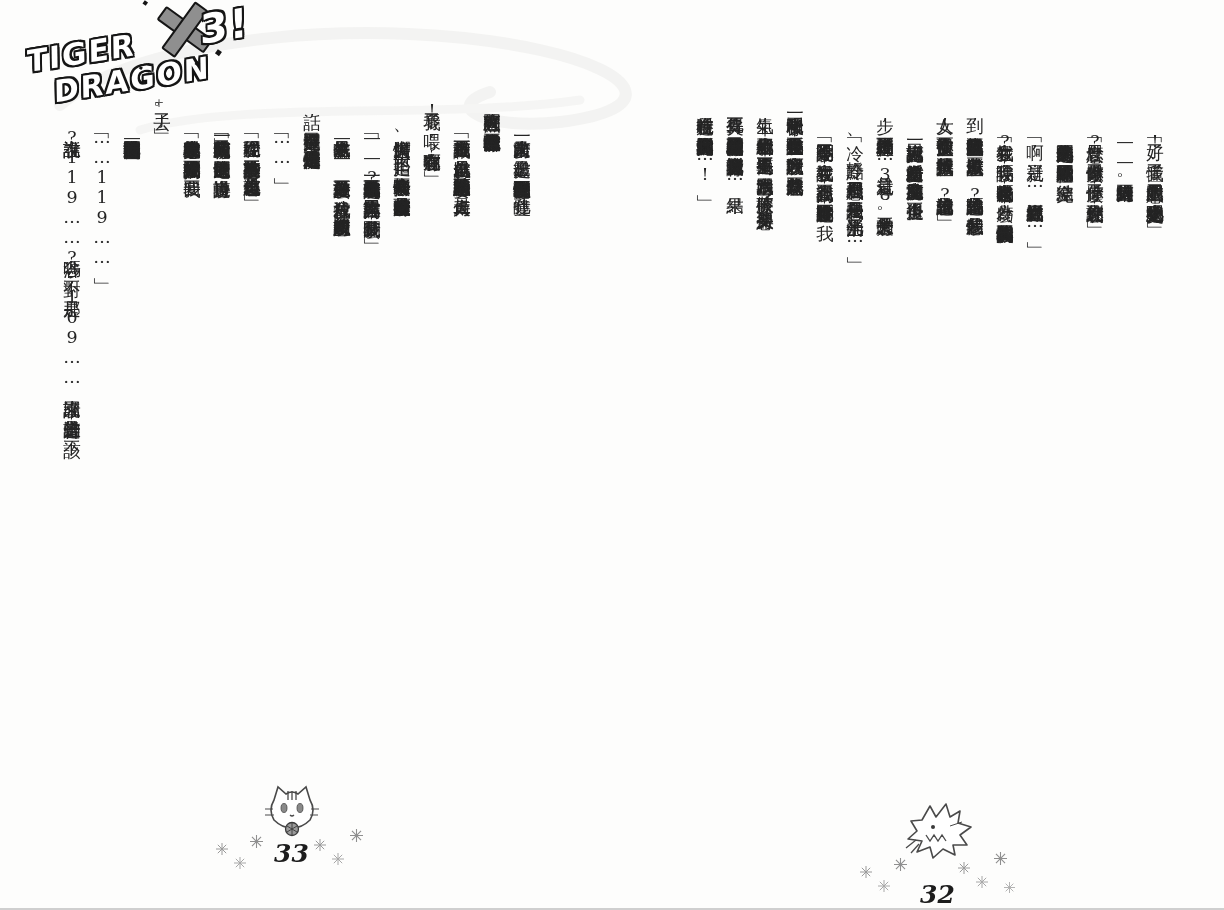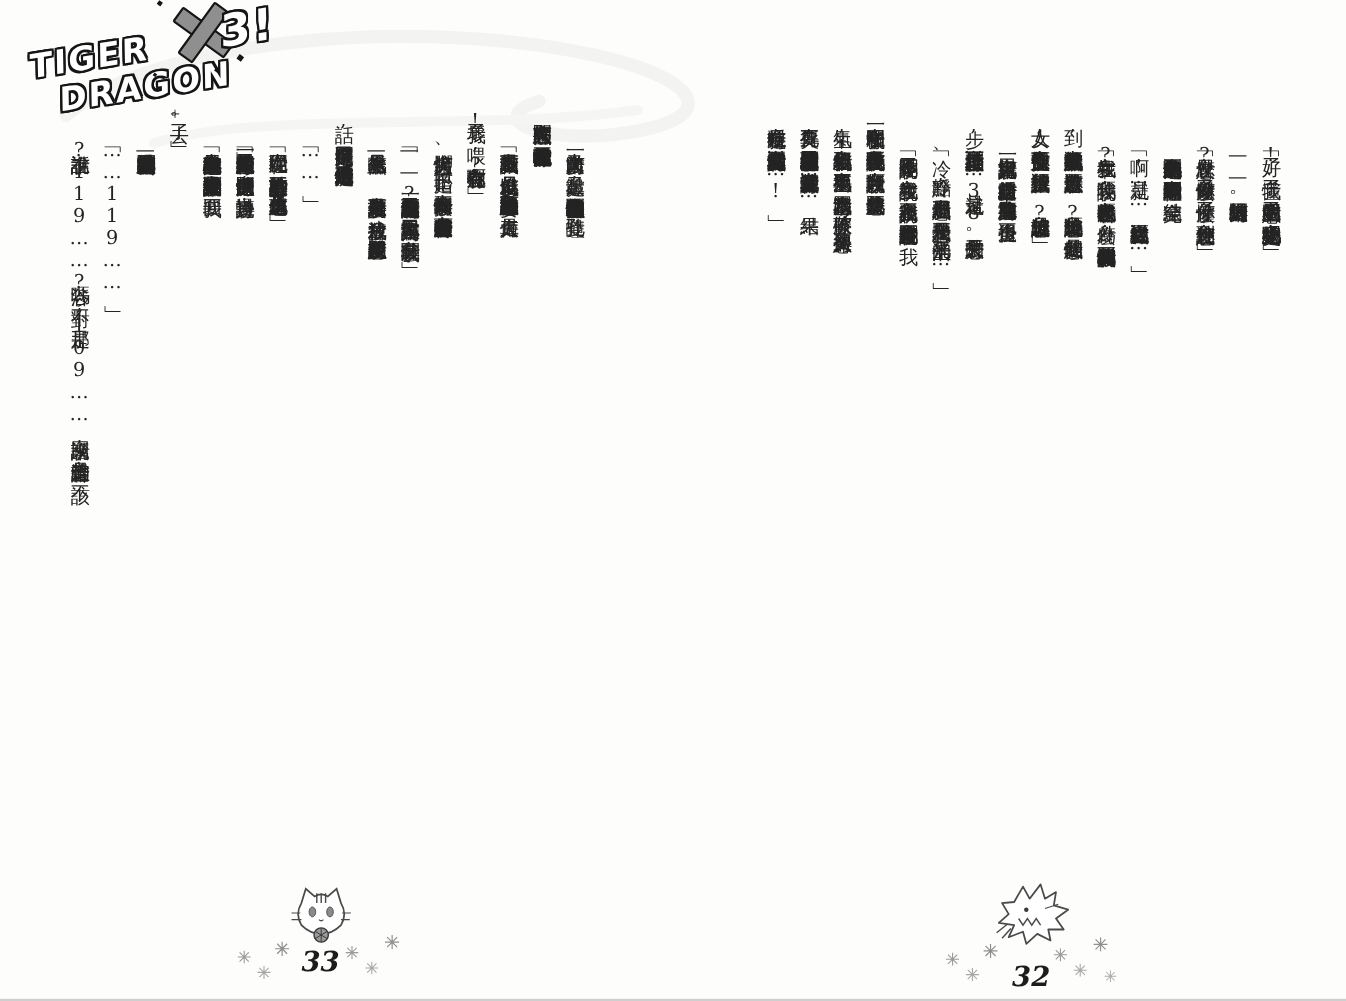--- a/index.html
+++ b/index.html
@@ -57,31 +57,31 @@
   .vtext p {
     margin:0; padding:0; line-height:30px;
     white-space:nowrap; letter-spacing:0;
   }
   .vtext p.ps { padding-top:27px; }
   #pageR-text { left:688px; top:104px; width:482px; height:702px; }
   #pageL-text { left:55px;  top:100px; width:482px; height:706px; }
 
   
   .footer { position:absolute; width:170px; height:105px; z-index:1; }
-  #footerL { left:208px; top:798px; }
+  #footerL { left:208px; top:777px; }
   #footerR { left:852px; top:800px; }
   .doodle { position:absolute; }
   #footerL .doodle { left:55px; top:6px; }
   #footerR .doodle { left:50px; top:2px; }
   .folio {
     position:absolute; font-family:"DejaVu Serif", serif;
     font-style:italic; font-weight:bold; font-size:25px; color:#1c1c1c;
   }
   #footerL .folio { left:66px; top:62px; }
-  #footerR .folio { left:68px; top:73px; }
+  #footerR .folio { left:68px; top:80px; }
   .sp { position:absolute; }
   .s1 { left:8px;   top:66px; }
   .s2 { left:26px;  top:80px; }
   .s3 { left:42px;  top:58px; }
   .s4 { left:106px; top:62px; }
   .s5 { left:124px; top:76px; }
   .s6 { left:142px; top:52px; }
   .s7 { left:152px; top:82px; }
 </style>
 </head>

